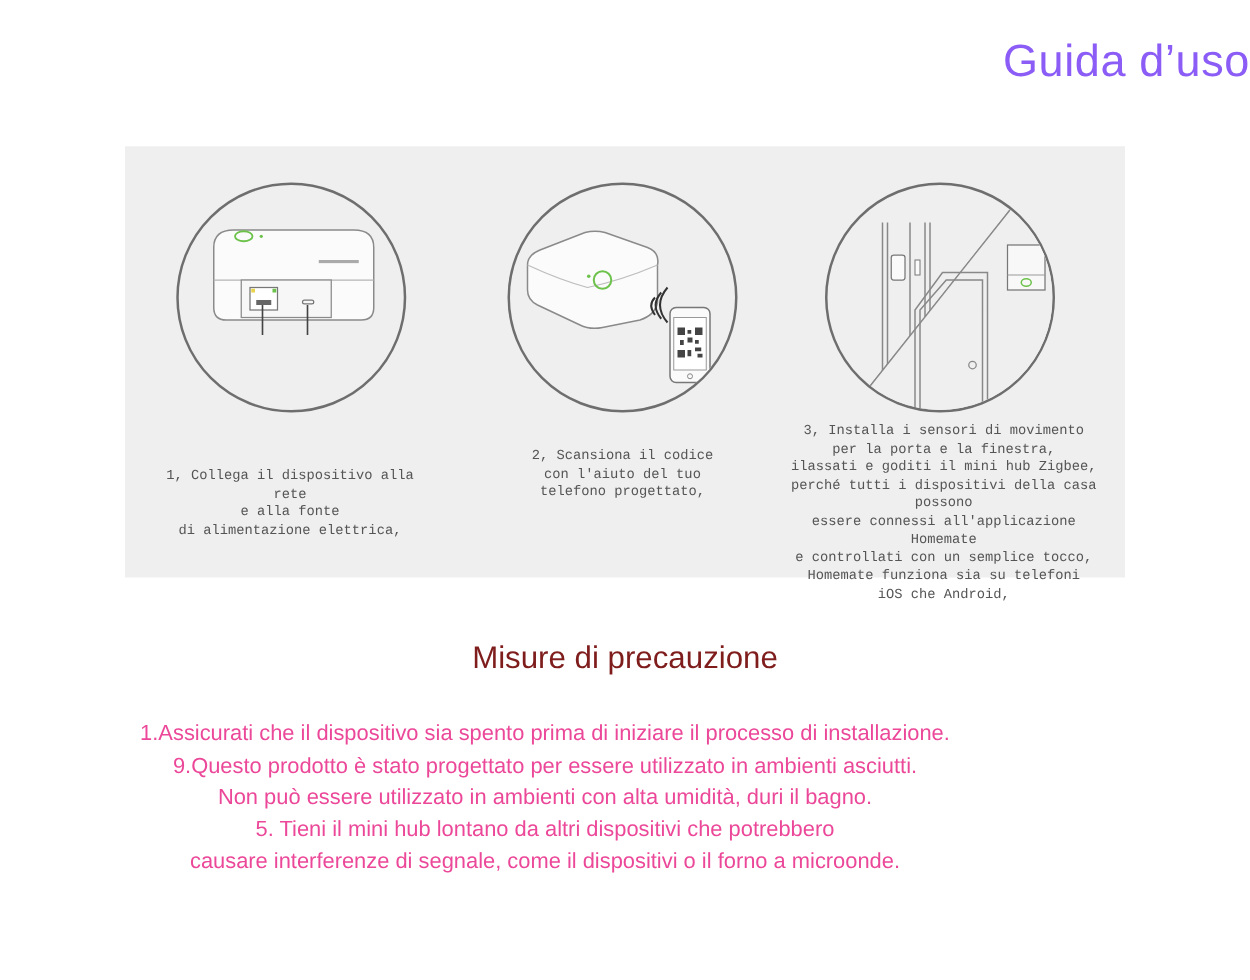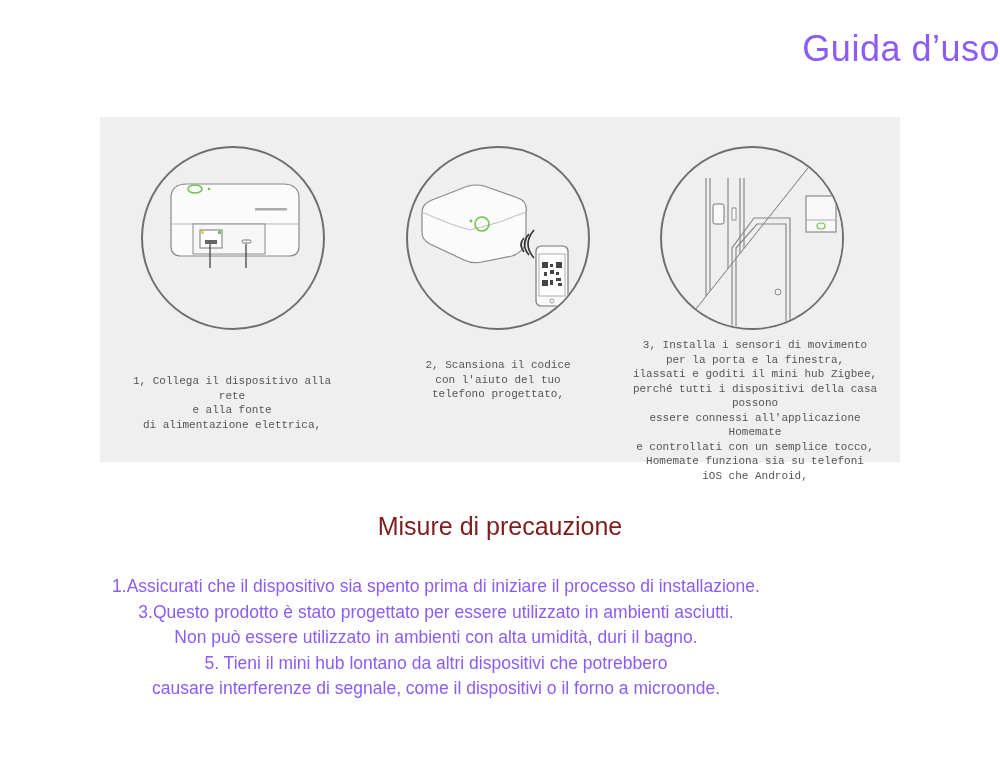--- a/index.html
+++ b/index.html
@@ -73,21 +73,21 @@
       font-family: "Liberation Sans", sans-serif;
     }
     .precautions {
       position: absolute;
       left: 0;
       top: 574px;
       width: 872px;
       text-align: center;
       font-size: 17.5px;
       line-height: 25.5px;
-      color: #8b5cf6;
+      color: #ec4899;
       font-family: "Liberation Sans", sans-serif;
     }
     .precautions div {
       white-space: nowrap;
     }
   </style>
 </head>
 <body>
 
 <div class="title">Guida d’uso</div>
@@ -196,17 +196,17 @@
 e controllati con un semplice tocco,
 Homemate funziona sia su telefoni
 iOS che Android,</div>
   </div>
 </div>
 
 <div class="section-title">Misure di precauzione</div>
 
 <div class="precautions">
   <div>1.Assicurati che il dispositivo sia spento prima di iniziare il processo di installazione.</div>
-  <div>3.Questo prodotto è stato progettato per essere utilizzato in ambienti asciutti.</div>
+  <div>9.Questo prodotto è stato progettato per essere utilizzato in ambienti asciutti.</div>
   <div>Non può essere utilizzato in ambienti con alta umidità, duri il bagno.</div>
   <div>5. Tieni il mini hub lontano da altri dispositivi che potrebbero</div>
   <div>causare interferenze di segnale, come il dispositivi o il forno a microonde.</div>
 </div>
 
 </body></html>

